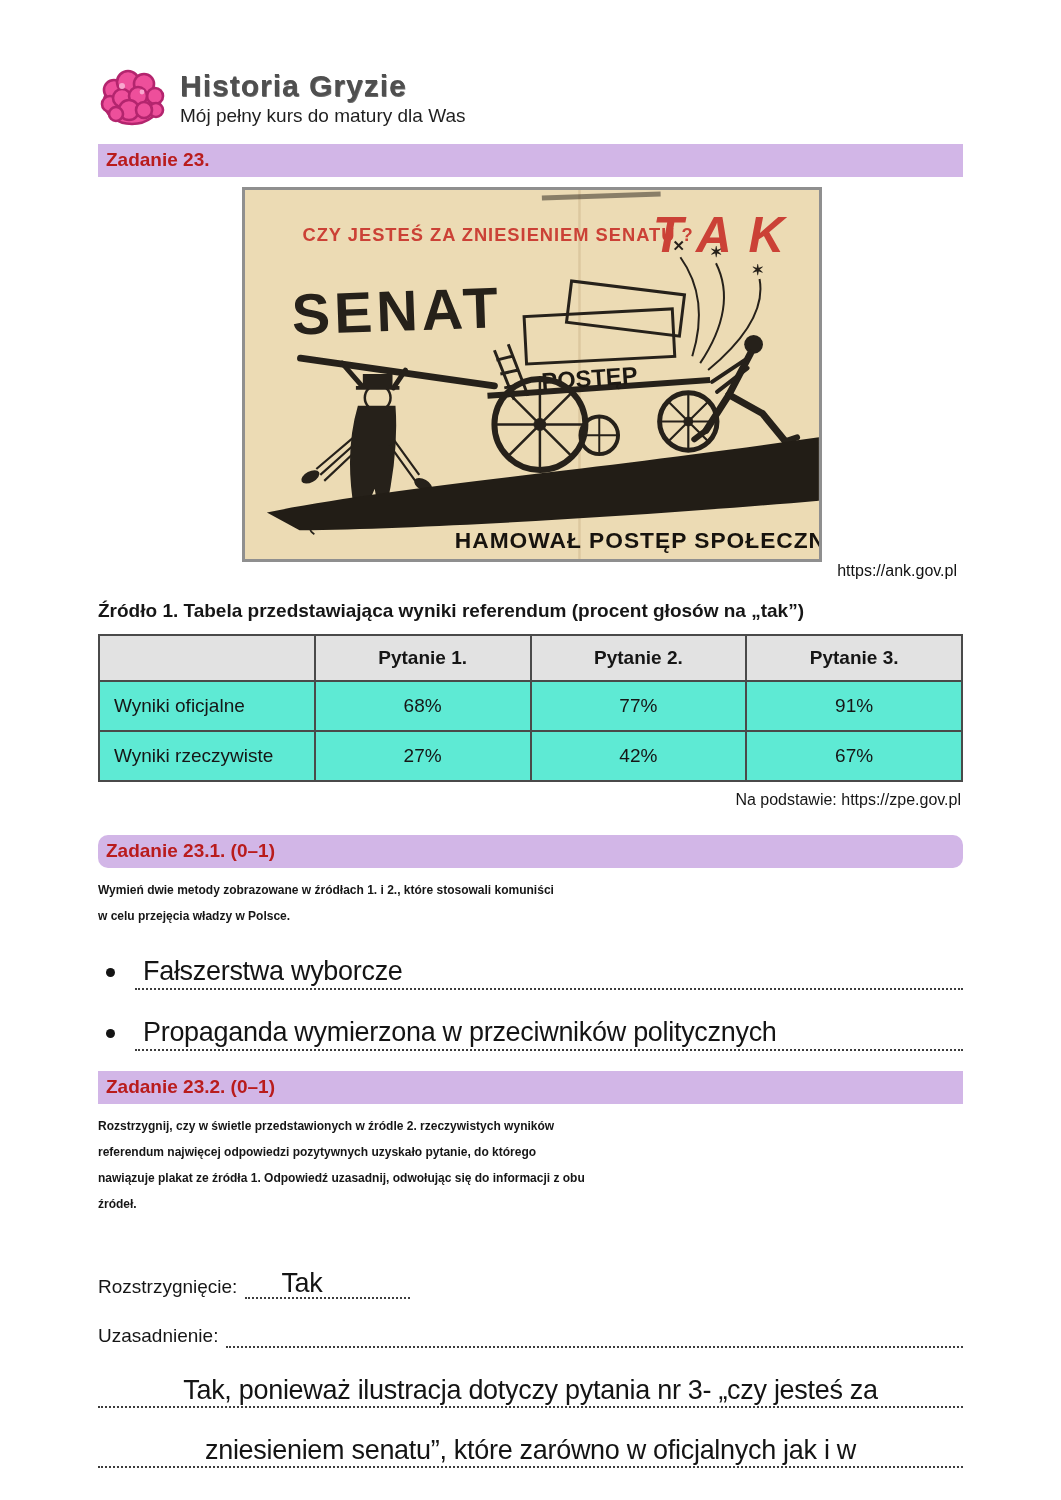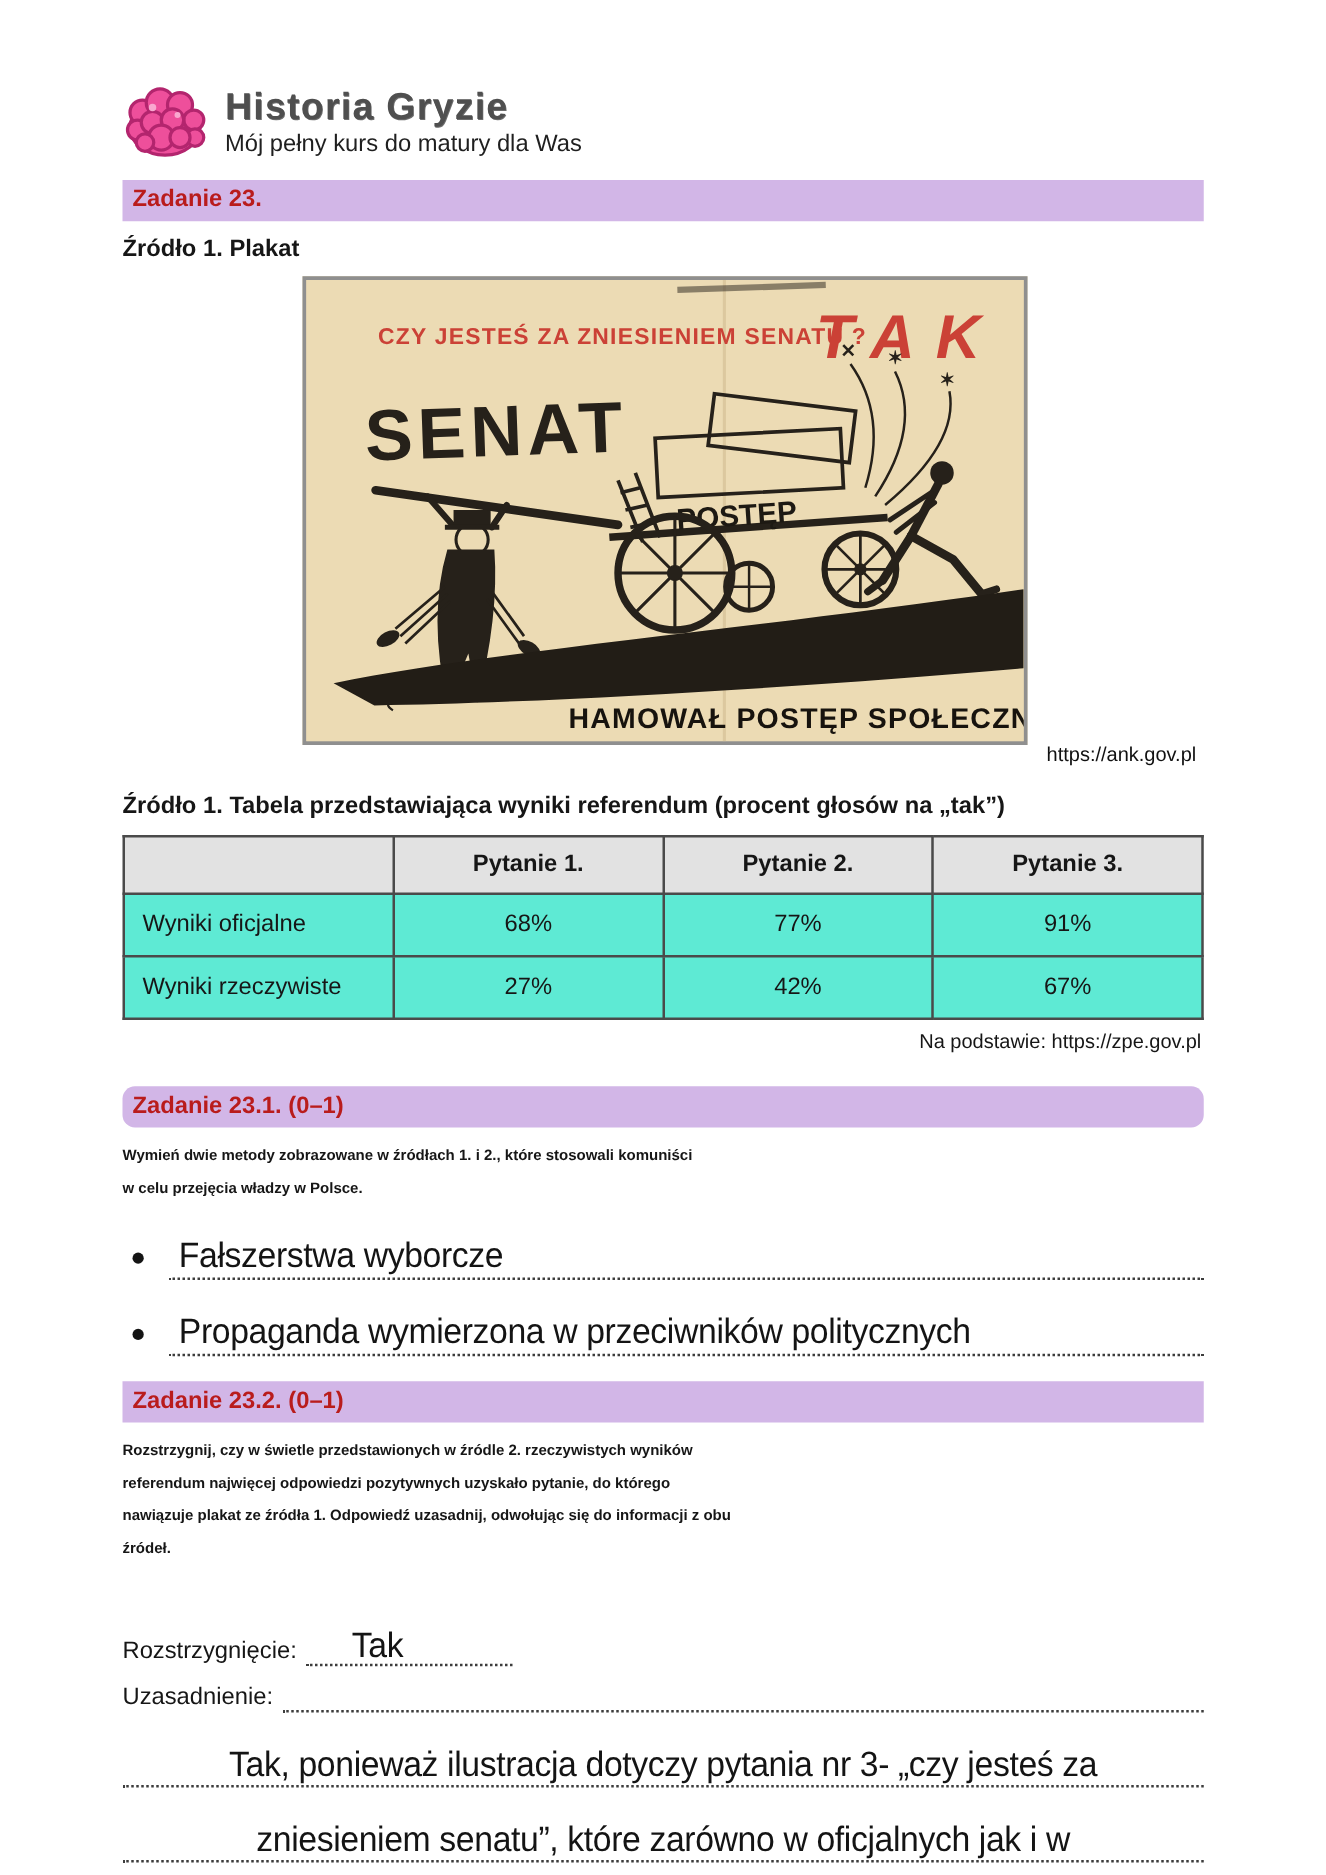--- a/index.html
+++ b/index.html
@@ -60,21 +60,21 @@
   .answer-row .bullet{width:9px;height:9px;border-radius:50%;background:#141414;margin:0 20px 13px 8px;flex:0 0 auto;}
   .answer-line{flex:1;border-bottom:2.5px dotted #3d3d3d;padding:0 0 1px 8px;min-height:36px;display:flex;align-items:flex-end;}
 
   
   .decision-row{display:flex;align-items:flex-end;margin-top:40px;}
   .label-plain{font-size:19px;color:#161616;padding-bottom:1px;}
   .decision-dots{width:165px;margin-left:8px;border-bottom:2.5px dotted #3d3d3d;position:relative;height:40px;}
   .decision-dots .hand{position:absolute;left:36px;bottom:-2px;}
 
   
-  .just-row{display:flex;align-items:flex-end;margin-top:14px;}
+  .just-row{display:flex;align-items:flex-end;margin-top:26px;}
   .just-dots{flex:1;margin-left:8px;border-bottom:2.5px dotted #3d3d3d;height:14px;}
   .just-line{
     border-bottom:2.5px dotted #3d3d3d;margin-top:13px;height:45px;
     display:flex;align-items:flex-end;justify-content:center;padding-bottom:0px;
   }
 </style>
 </head>
 <body>
 
 <div class="page">
@@ -99,21 +99,20 @@
       <circle cx="44" cy="24" r="2.4" fill="#f9a8cf"></circle>
     </svg>
     <div class="brand-text">
       <div class="brand-title">Historia Gryzie</div>
       <div class="brand-subtitle">Mój pełny kurs do matury dla Was</div>
     </div>
   </div>
 
   <div class="band b1">Zadanie 23.</div>
 
-  <div class="src-heading">Źródło 1. Plakat</div>
 
   <div class="poster-wrap">
     <svg viewBox="0 0 580 373" width="574" height="369">
       <rect x="0" y="0" width="580" height="373" fill="#ecdbb4"></rect>
       <line x1="338" y1="0" x2="338" y2="373" stroke="#dcc89f" stroke-width="2.5"></line>
       <line x1="300" y1="8" x2="420" y2="4" stroke="#3a332a" stroke-width="5" opacity="0.55"></line>
 
       <text x="58" y="52" font-size="18.5" font-weight="bold" letter-spacing="1" fill="#cb4136">CZY JESTEŚ ZA ZNIESIENIEM SENATU ?</text>
       <text x="412" y="63" font-size="50" font-weight="bold" font-style="italic" letter-spacing="17" fill="#cb4136">TAK</text>
 

